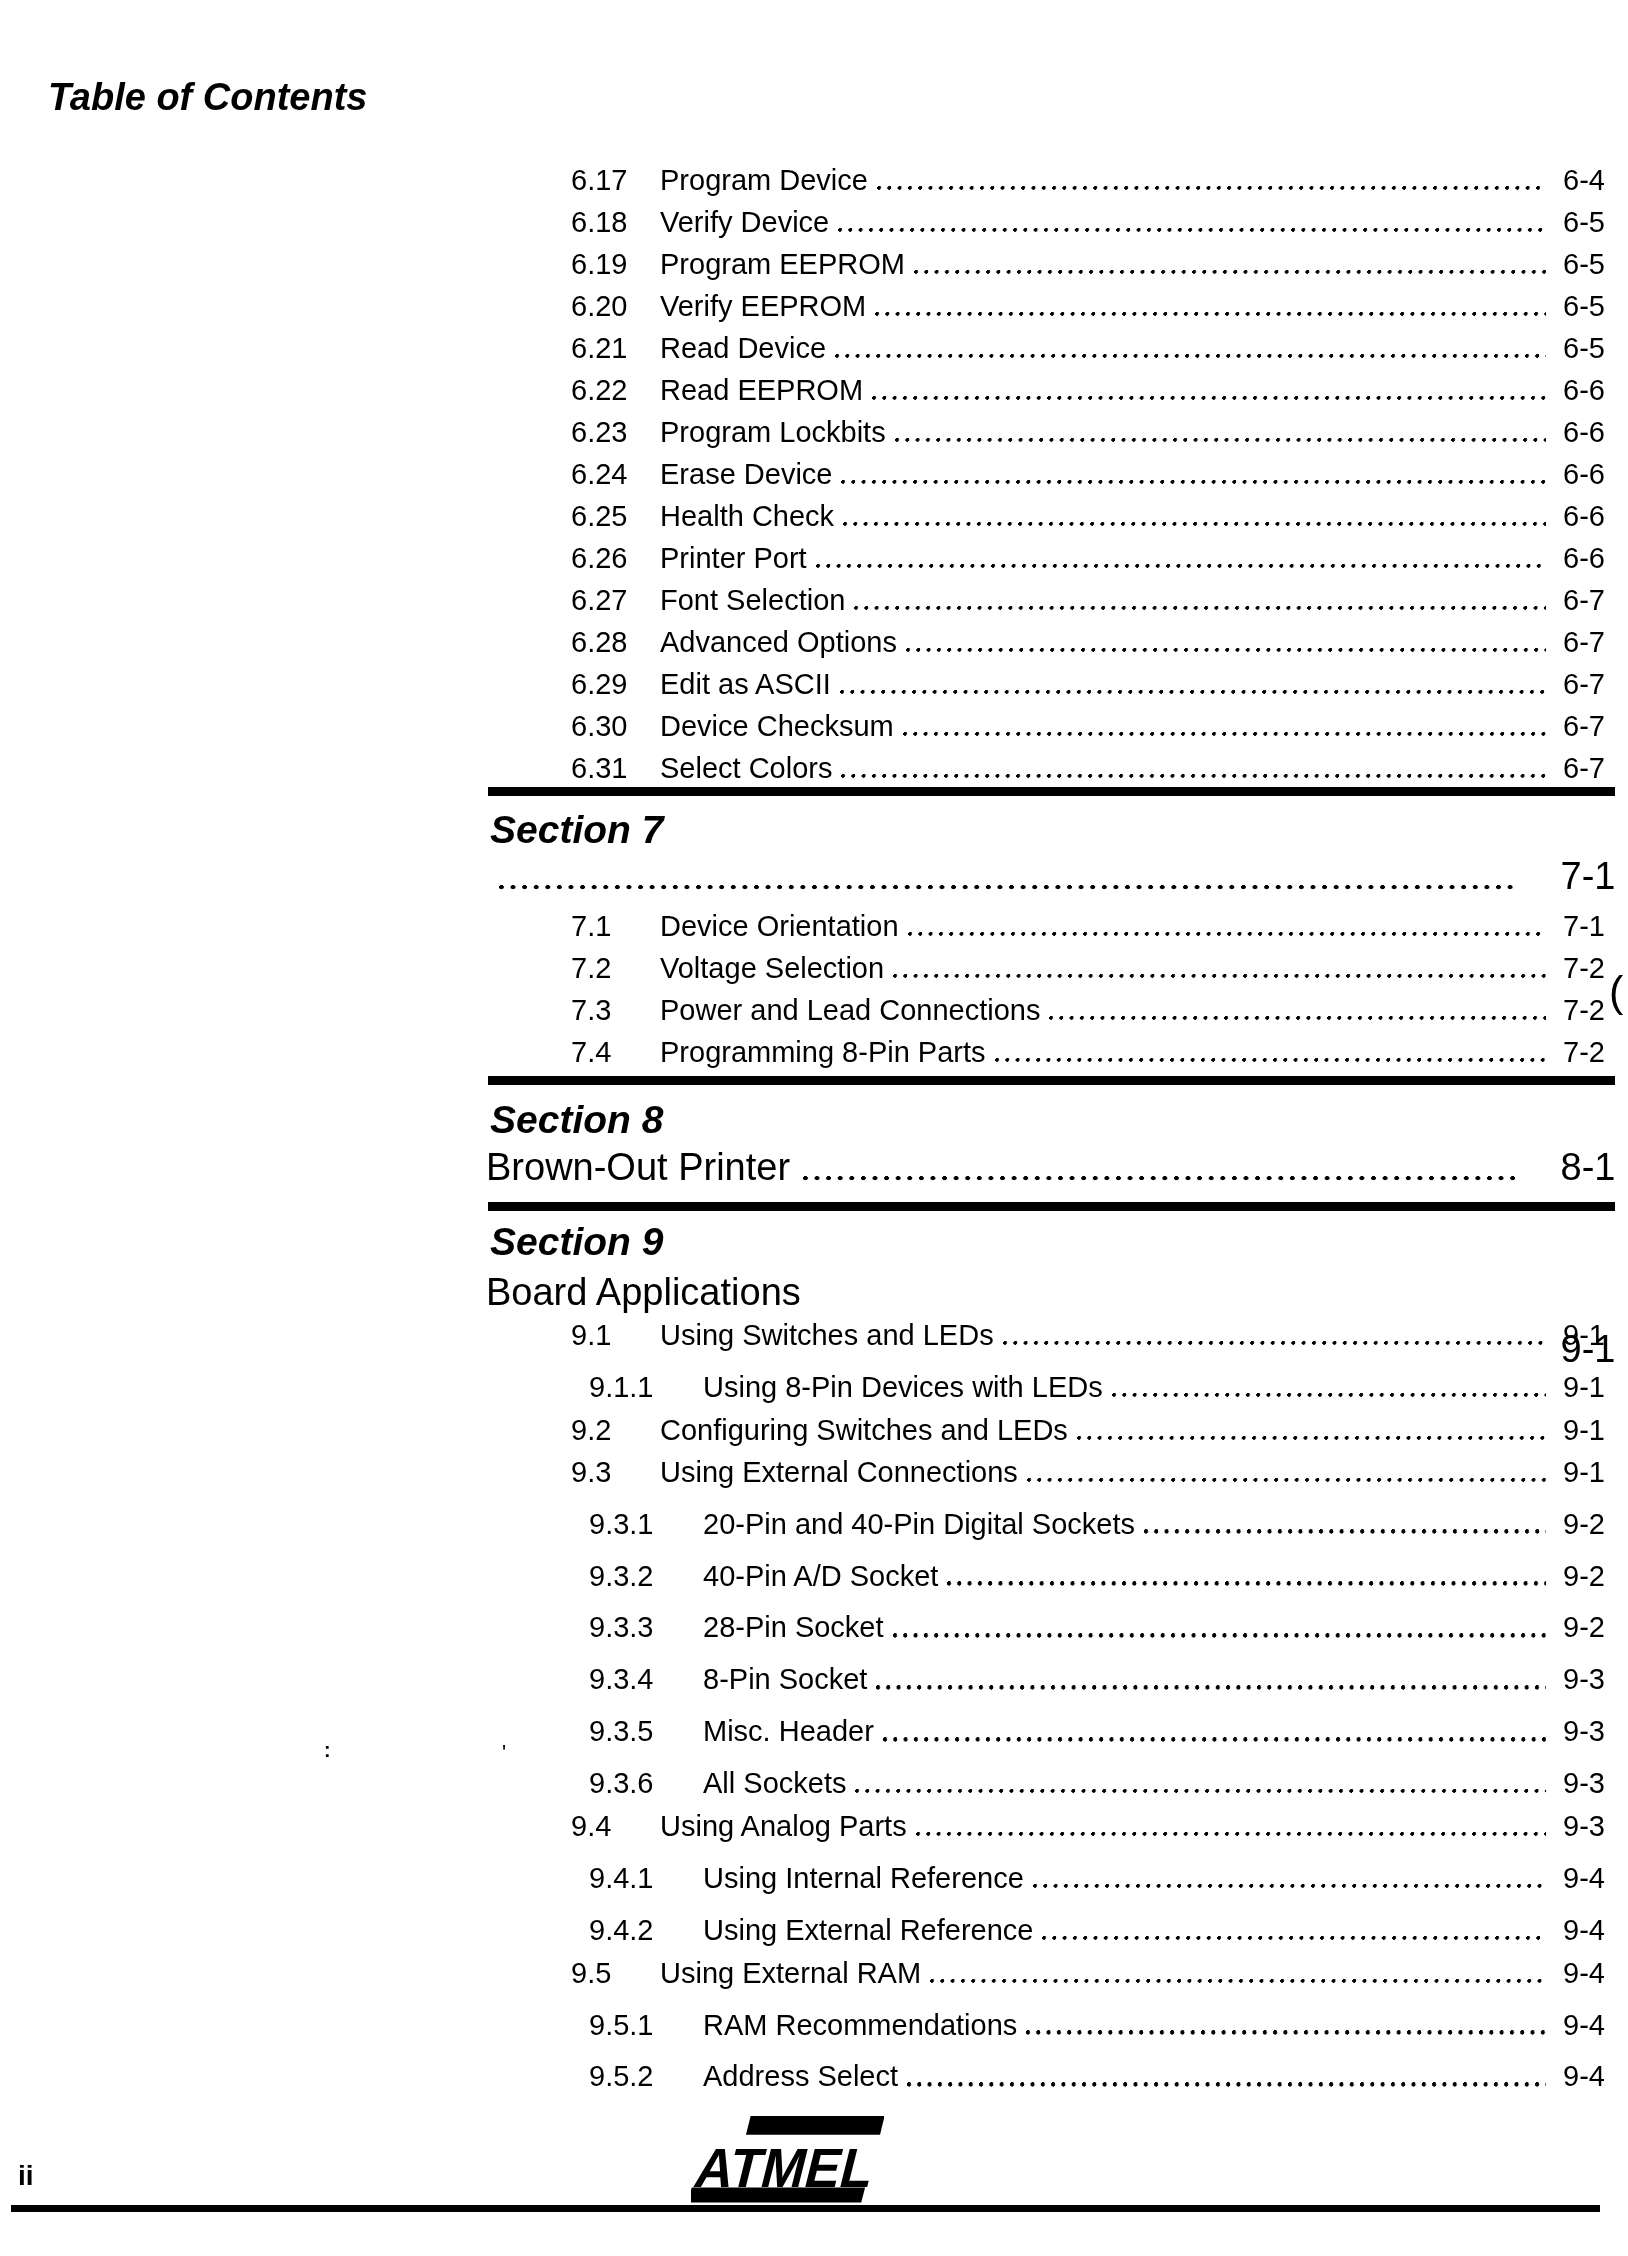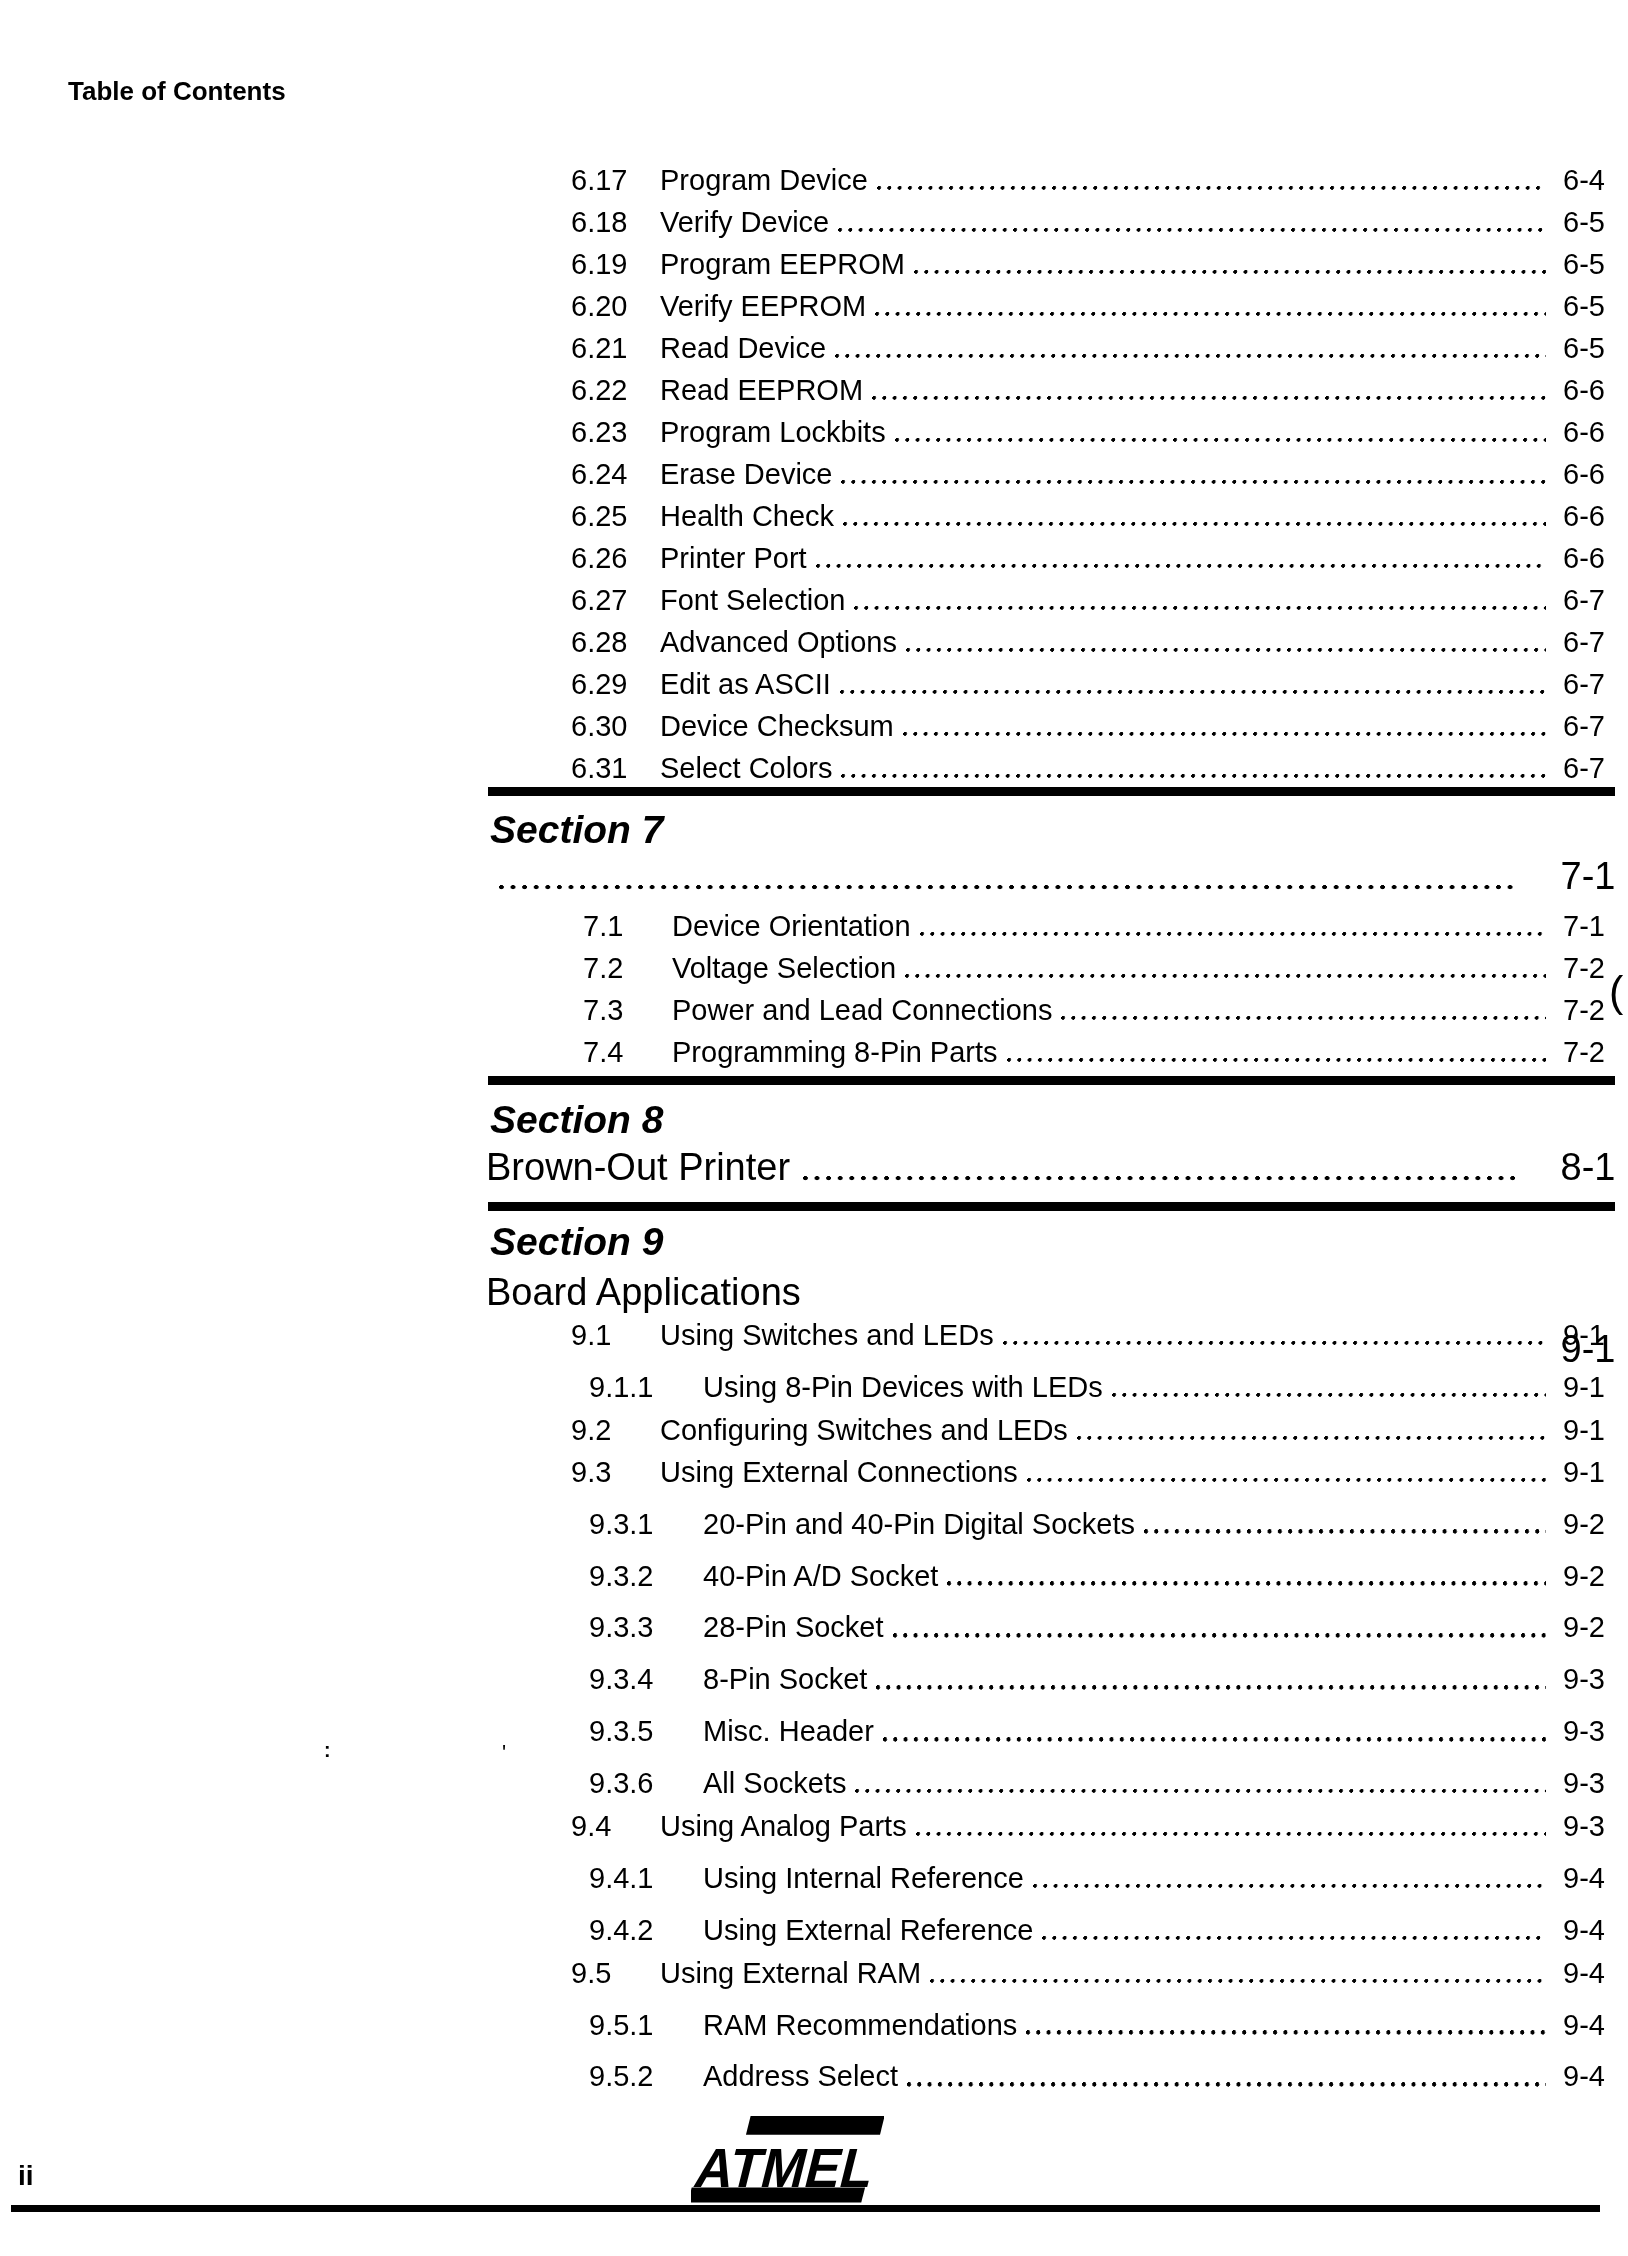--- a/index.html
+++ b/index.html
@@ -2,22 +2,22 @@
 <html style="font-size:14.3px"><head>
 <meta charset="utf-8">
 <style>
   html,body { margin:0; padding:0; }
   body {
     width:1628px; height:2257px; position:relative; overflow:hidden;
     background:#ffffff; color:#000;
     font-family:"Liberation Sans", sans-serif;
   }
   .doc-title {
-    position:absolute; left:68px; top:76px;
-    font-size:26px; font-weight:bold; 
+    position:absolute; left:48px; top:76px;
+    font-size:38px; font-weight:bold; font-style:italic;
     white-space:nowrap;
   }
   
   .rows { position:absolute; left:0; right:0; }
   .row { display:flex; height:42px; font-size:29px; padding-right:23px; }
   .row span { line-height:42px; white-space:nowrap; }
   .row .num  { flex:0 0 auto; }
   .lvl1 .num { margin-left:571px; width:89px; }
   .lvl2 .num { margin-left:589px; width:114px; }
   .lvl2 { margin-top:9.9px; margin-bottom:0.9px; }
@@ -153,21 +153,21 @@
       <span class="pg">6-7</span>
     </div>
   </div>
 
 <div class="rule" style="top:787px;"></div>
 <div class="sec-head" style="top:808px;">Section 7</div>
 <div class="sec-row" style="top:853px;">
   <span class="leader-lg"></span>
   <span class="pg">7-1</span>
 </div>
-<div class="rows" style="top:905px;margin-left:12px;">
+<div class="rows" style="top:905px;">
     <div class="row lvl1">
       <span class="num">7.1</span>
       <span class="title">Device Orientation</span>
       <span class="leader"></span>
       <span class="pg">7-1</span>
     </div>
     <div class="row lvl1">
       <span class="num">7.2</span>
       <span class="title">Voltage Selection</span>
       <span class="leader"></span>

